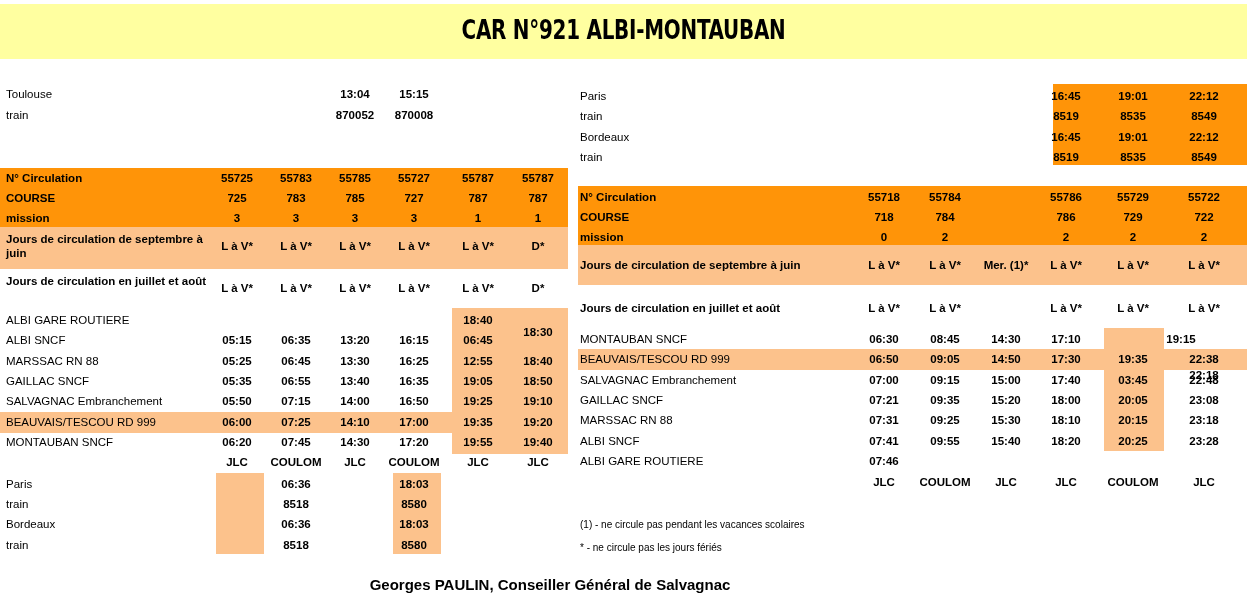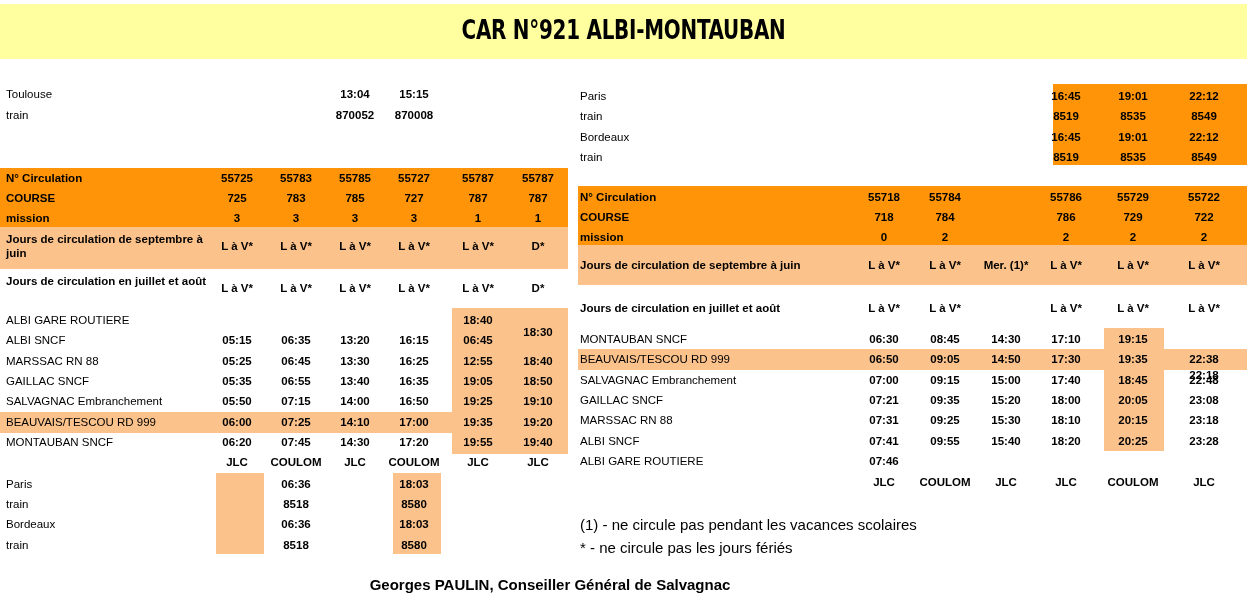--- a/index.html
+++ b/index.html
@@ -54,21 +54,21 @@
   .bg-lorange { background: #fcc28c; }
 
   #caption {
     position: absolute;
     left: 0; top: 576px;
     width: 1100px;
     text-align: center;
     font-size: 15px;
     font-weight: bold;
   }
-  .note { font-size: 15px; }
+  .note { font-size: 10px; }
 </style>
 </head>
 <body>
 
 <div id="title-banner"></div>
 <div id="title-text">CAR N°921 ALBI-MONTAUBAN</div>
 
 <div id="left-table">
     <div class="t lbl" style="left: 6px; top: 87px;">Toulouse</div>
     <div class="t val" style="left: 326px; top: 87px; width: 58px;">13:04</div>
@@ -232,35 +232,35 @@
     <div class="t val" style="left: 1030px; top: 301px; width: 72px;">L à V*</div>
     <div class="t val" style="left: 1097px; top: 301px; width: 72px;">L à V*</div>
     <div class="t val" style="left: 1168px; top: 301px; width: 72px;">L à V*</div>
     <div class="band bg-lorange" style="left: 1104px; top: 328px; width: 60px; height: 123px;"></div>
     <div class="band bg-lorange" style="left: 578px; top: 349px; width: 669px; height: 21px;"></div>
     <div class="t lbl" style="left: 580px; top: 332px;">MONTAUBAN SNCF</div>
     <div class="t val" style="left: 855px; top: 332px; width: 58px;">06:30</div>
     <div class="t val" style="left: 916px; top: 332px; width: 58px;">08:45</div>
     <div class="t val" style="left: 977px; top: 332px; width: 58px;">14:30</div>
     <div class="t val" style="left: 1037px; top: 332px; width: 58px;">17:10</div>
-    <div class="t val" style="left: 1104px; top: 332px; width: 58px;">19:15</div>
+    <div class="t val" style="left: 1152px; top: 332px; width: 58px;">19:15</div>
     <div class="t val" style="left: 1175px; top: 332px; width: 58px; margin-top: 36px;">22:18</div>
     <div class="t lbl" style="left: 580px; top: 352px;">BEAUVAIS/TESCOU RD 999</div>
     <div class="t val" style="left: 855px; top: 352px; width: 58px;">06:50</div>
     <div class="t val" style="left: 916px; top: 352px; width: 58px;">09:05</div>
     <div class="t val" style="left: 977px; top: 352px; width: 58px;">14:50</div>
     <div class="t val" style="left: 1037px; top: 352px; width: 58px;">17:30</div>
     <div class="t val" style="left: 1104px; top: 352px; width: 58px;">19:35</div>
     <div class="t val" style="left: 1175px; top: 352px; width: 58px;">22:38</div>
     <div class="t lbl" style="left: 580px; top: 373px;">SALVAGNAC Embranchement</div>
     <div class="t val" style="left: 855px; top: 373px; width: 58px;">07:00</div>
     <div class="t val" style="left: 916px; top: 373px; width: 58px;">09:15</div>
     <div class="t val" style="left: 977px; top: 373px; width: 58px;">15:00</div>
     <div class="t val" style="left: 1037px; top: 373px; width: 58px;">17:40</div>
-    <div class="t val" style="left: 1104px; top: 373px; width: 58px;">18:45</div>
+    <div class="t val" style="left: 1104px; top: 373px; width: 58px;">03:45</div>
     <div class="t val" style="left: 1175px; top: 373px; width: 58px;">22:48</div>
     <div class="t lbl" style="left: 580px; top: 393px;">GAILLAC SNCF</div>
     <div class="t val" style="left: 855px; top: 393px; width: 58px;">07:21</div>
     <div class="t val" style="left: 916px; top: 393px; width: 58px;">09:35</div>
     <div class="t val" style="left: 977px; top: 393px; width: 58px;">15:20</div>
     <div class="t val" style="left: 1037px; top: 393px; width: 58px;">18:00</div>
     <div class="t val" style="left: 1104px; top: 393px; width: 58px;">20:05</div>
     <div class="t val" style="left: 1175px; top: 393px; width: 58px;">23:08</div>
     <div class="t lbl" style="left: 580px; top: 413px;">MARSSAC RN 88</div>
     <div class="t val" style="left: 855px; top: 413px; width: 58px;">07:31</div>

